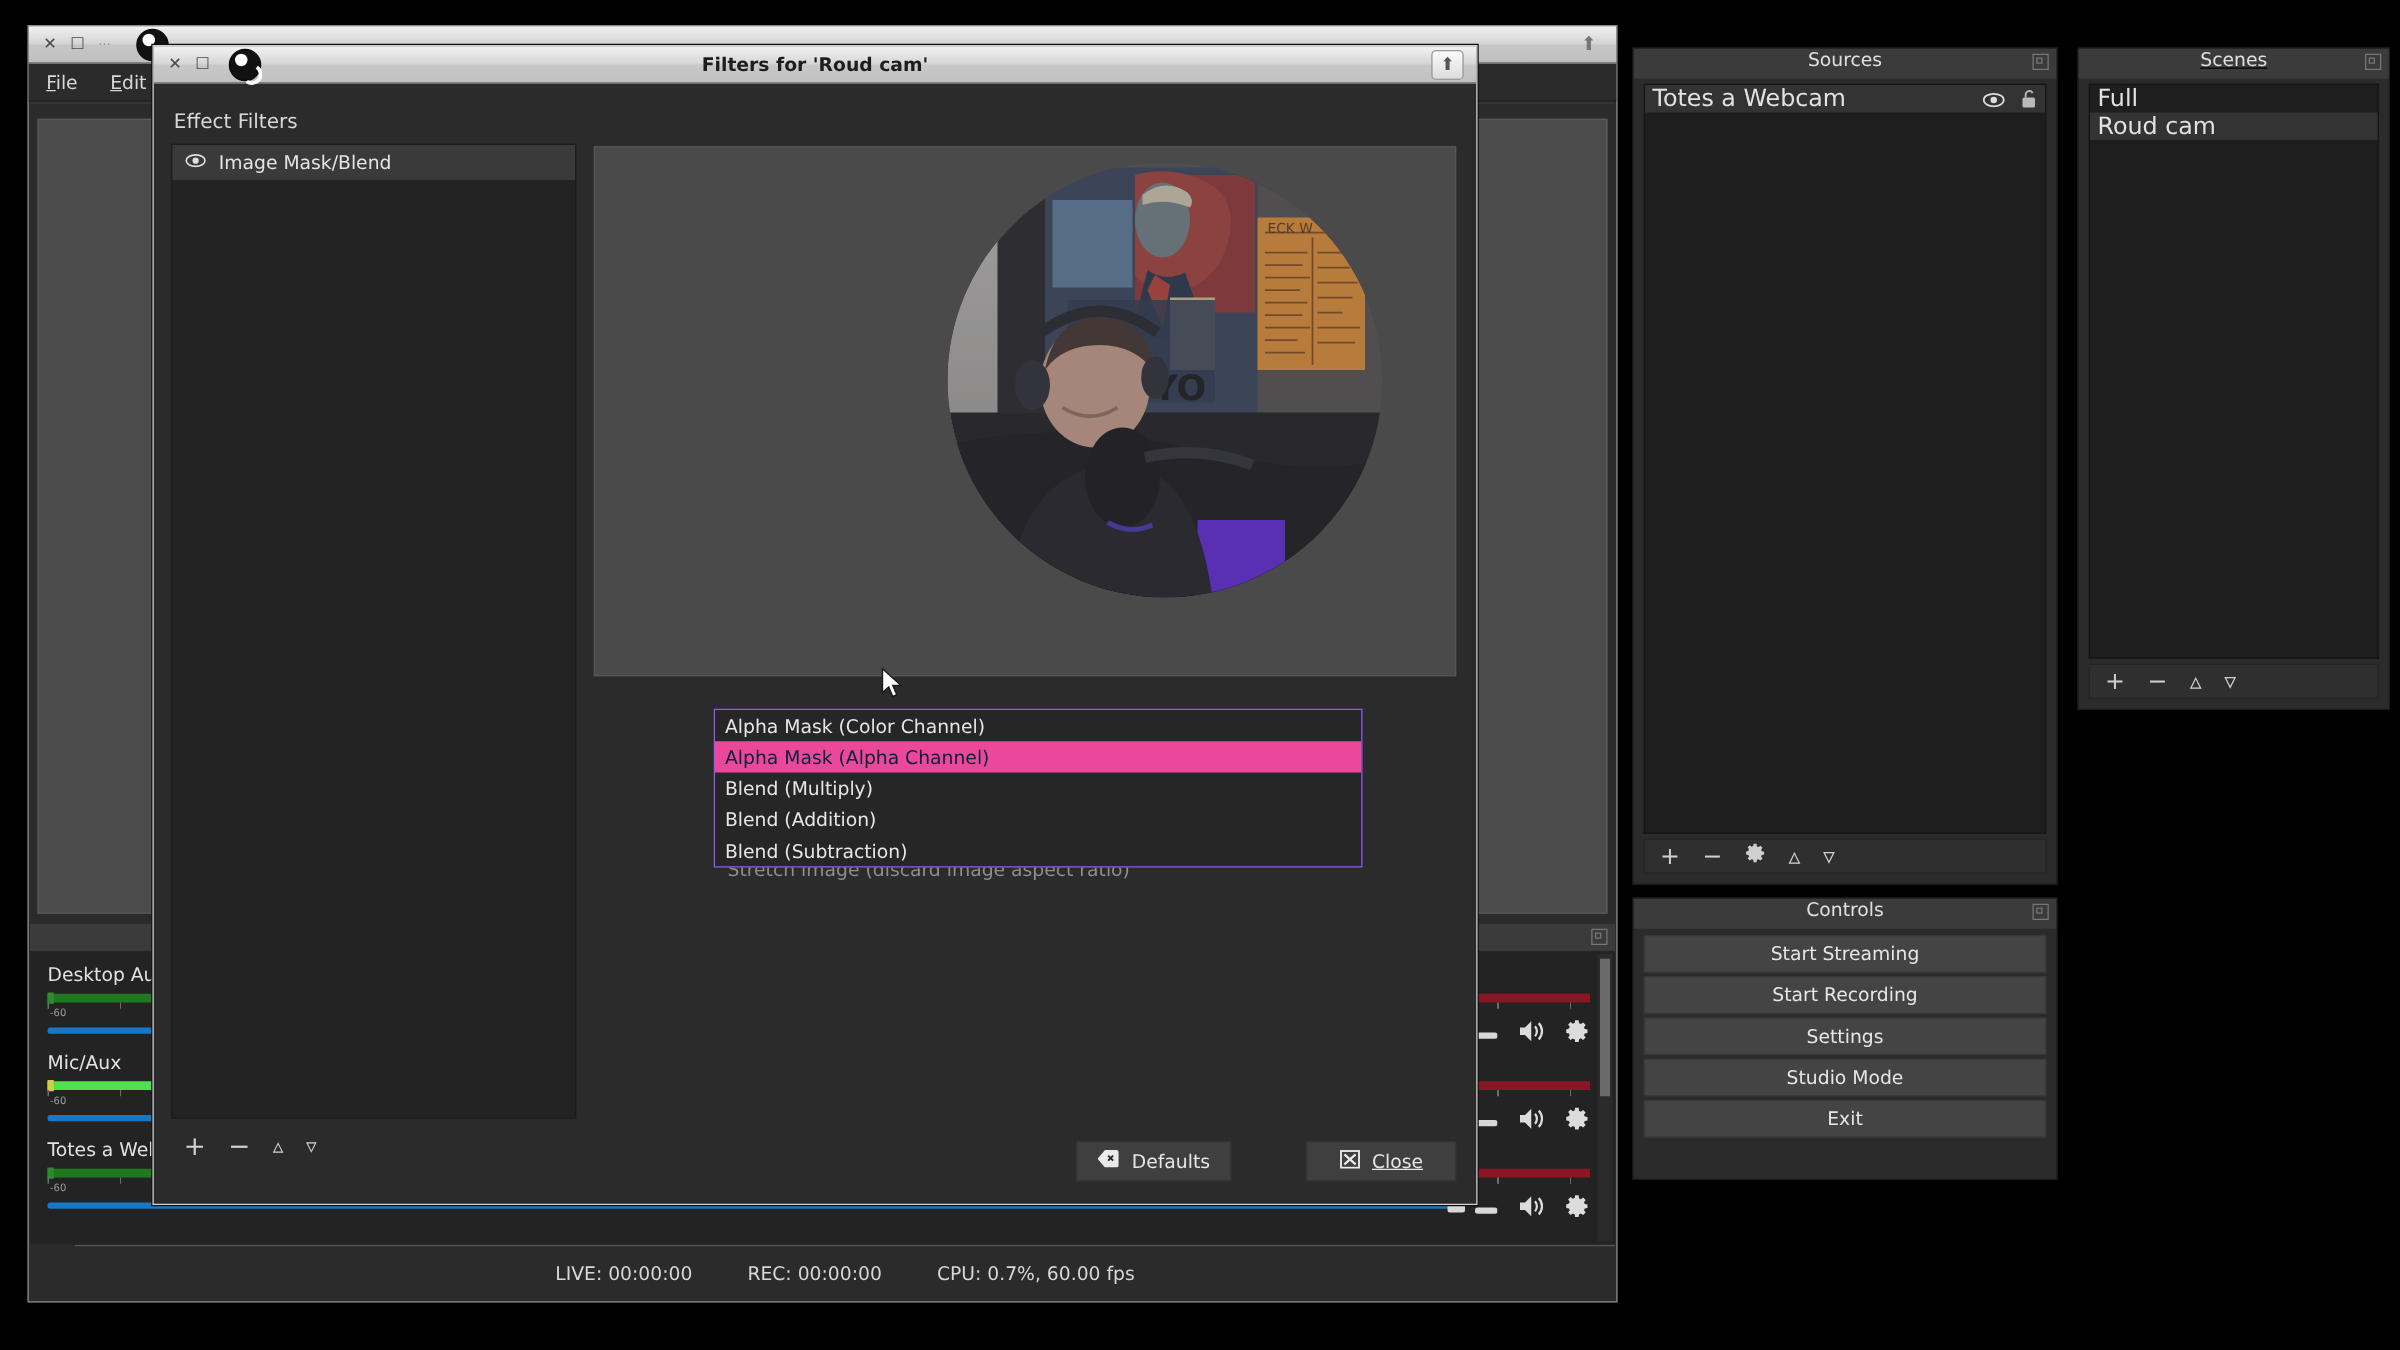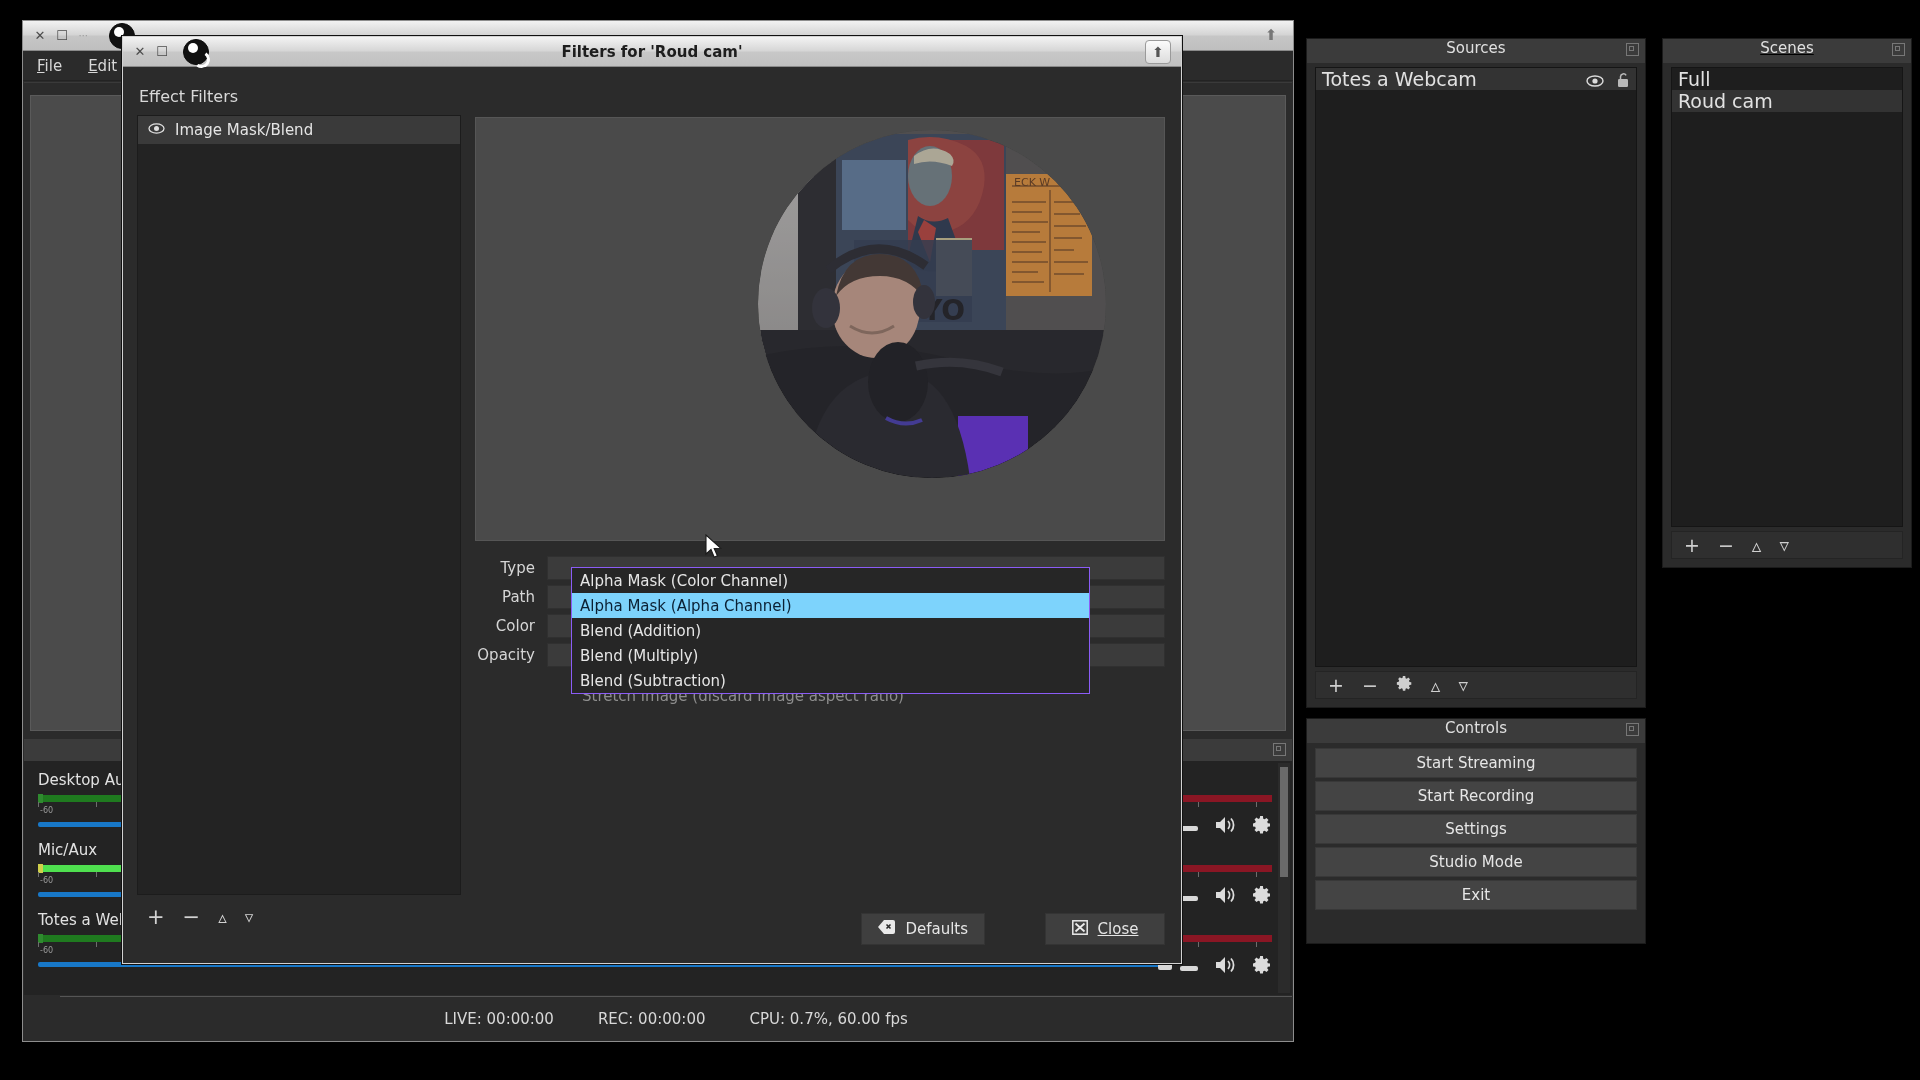--- a/index.html
+++ b/index.html
@@ -208,21 +208,21 @@
 
   
   .combo-pop {
     position:absolute; left:448px; top:500px; width:519px;
     background:#262626; border:1px solid #8b5cf6; z-index:50;
   }
   .combo-opt {
     height:25px; display:flex; align-items:center; padding:0 8px;
     color:#e6e6e6; font-size:15px;
   }
-  .combo-opt.sel { background:#7dd3fc; color:#0b2033; }
+  .combo-opt.sel { background:#ec4899; color:#0b2033; }
 
   .stretch-text {
     position:absolute; left:459px; top:620px; color:#8e8e8e; font-size:15px; z-index:10;
   }
 
   .cursor {
     position:absolute; left:705px; top:534px; z-index:99; pointer-events:none;
   }
   .scroll-v {
     position:absolute; right:2px; top:24px; bottom:2px; width:12px; background:#2b2b2b;
@@ -539,46 +539,28 @@
               <ellipse cx="140" cy="252" rx="30" ry="40" fill="#0b0b0d"></ellipse>
               <path d="M158 236 q44 -10 86 6" fill="none" stroke="#26262c" stroke-width="9"></path>
               <path d="M128 288 q18 10 36 2" fill="none" stroke="#3a2fa8" stroke-width="4"></path>
 
               <rect width="348" height="348" fill="#5a5a62" opacity="0.30"></rect>
             </g>
           </svg>
         </div>
       </div>
 
-      <div class="prop-area">
-        <div class="prop-row">
-          <div class="prop-label">Type</div>
-          <div class="prop-field"></div>
-        </div>
-        <div class="prop-row">
-          <div class="prop-label">Path</div>
-          <div class="prop-field"></div>
-        </div>
-        <div class="prop-row">
-          <div class="prop-label">Color</div>
-          <div class="prop-field"></div>
-        </div>
-        <div class="prop-row">
-          <div class="prop-label">Opacity</div>
-          <div class="prop-field"></div>
-        </div>
-      </div>
 
       <div class="stretch-text">Stretch image (discard image aspect ratio)</div>
 
       <div class="combo-pop">
         <div class="combo-opt">Alpha Mask (Color Channel)</div>
         <div class="combo-opt sel">Alpha Mask (Alpha Channel)</div>
+        <div class="combo-opt">Blend (Multiply)</div>
         <div class="combo-opt">Blend (Addition)</div>
-        <div class="combo-opt">Blend (Multiply)</div>
         <div class="combo-opt">Blend (Subtraction)</div>
       </div>
 
       <div class="dlg-footer">
         <div class="dlg-btn">
           <span>
             <svg width="17" height="14" viewBox="0 0 17 14">
                 <path d="M6 0h9a2 2 0 012 2v10a2 2 0 01-2 2H6L0 7z" fill="#eaeaea"></path>
                 <path d="M8.5 4.5l4 4M12.5 4.5l-4 4" stroke="#2b2b2b" stroke-width="1.6"></path>
               </svg>

